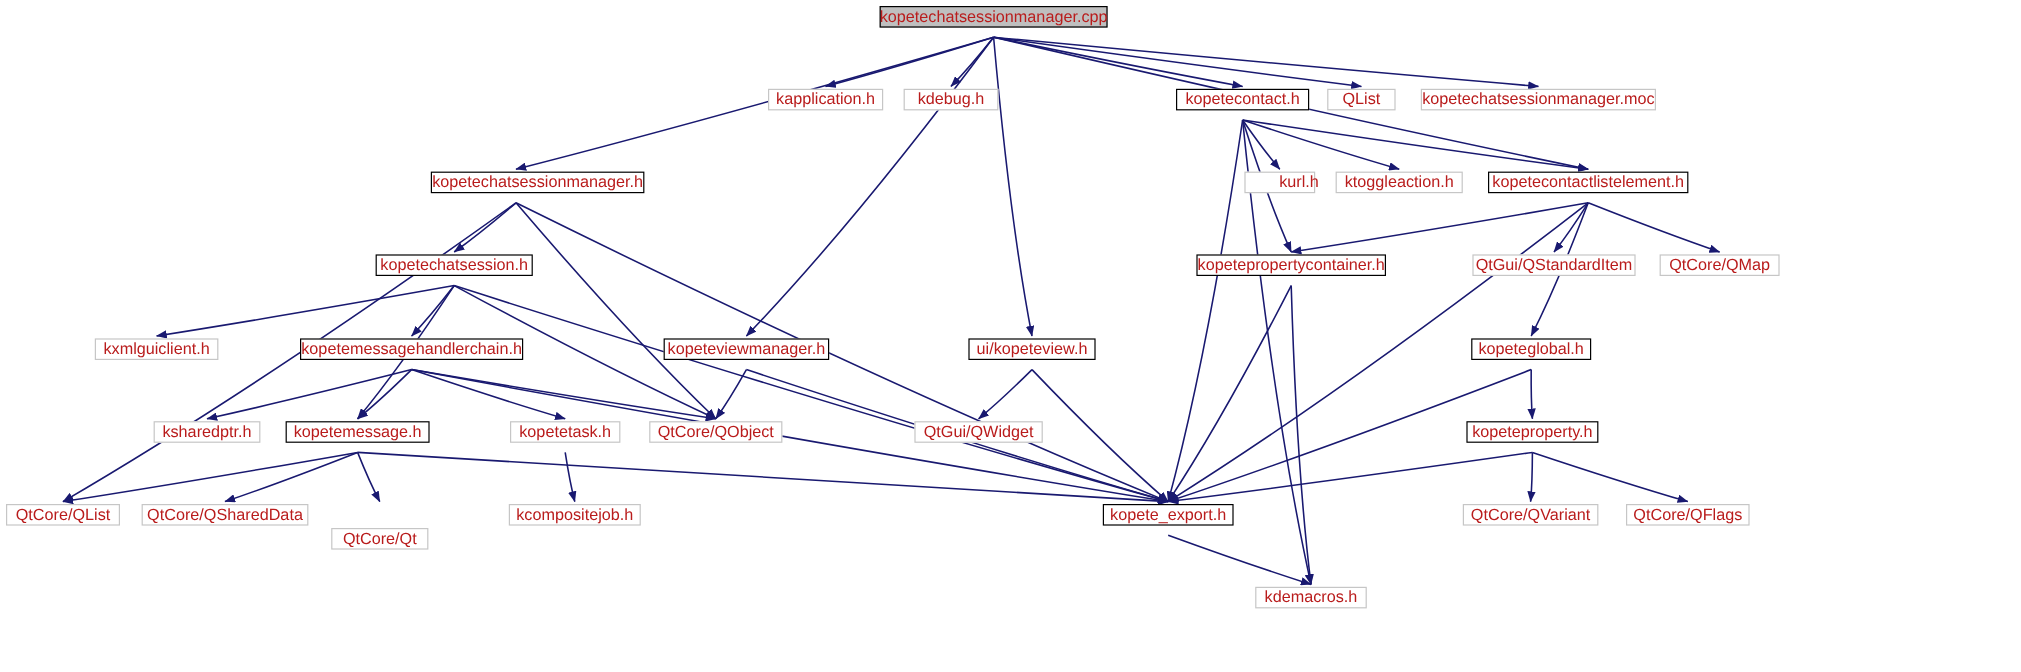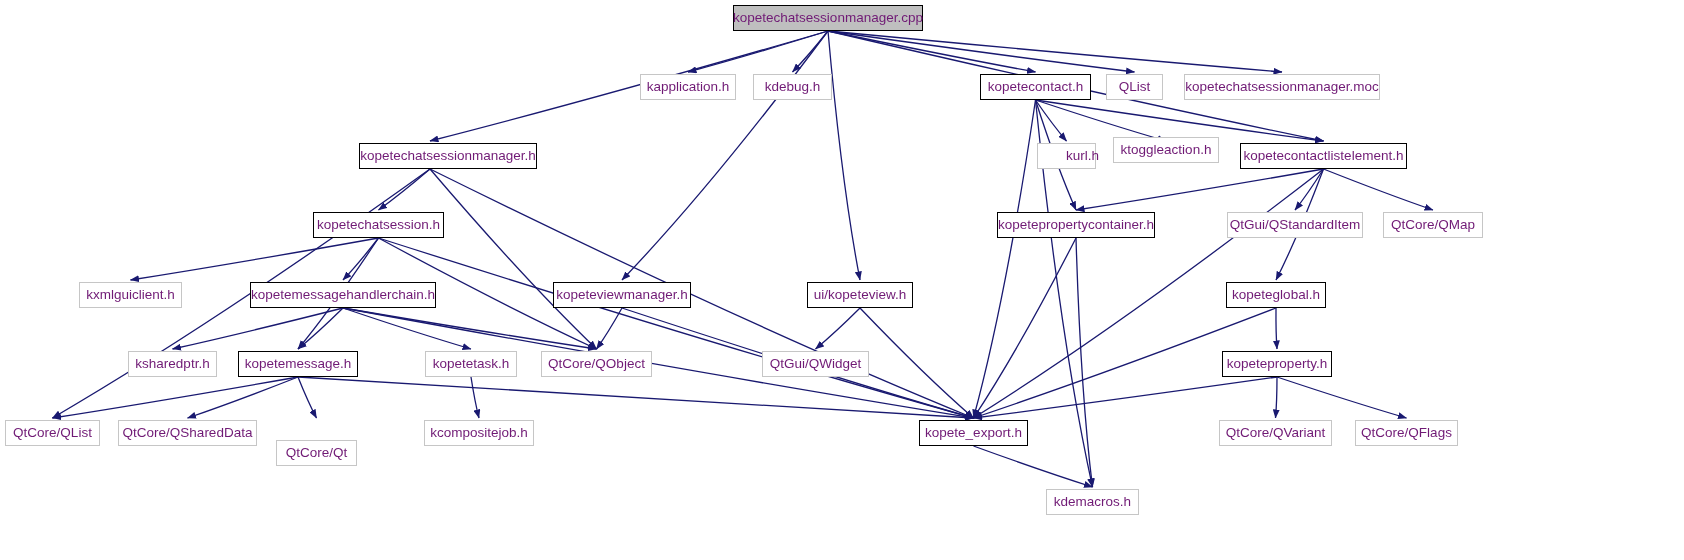--- a/index.html
+++ b/index.html
@@ -1,21 +1,21 @@
 <!DOCTYPE html>
 <html><head>
 <meta charset="utf-8">
 <style>
   html,body{margin:0;padding:0;background:#ffffff;}
   #canvas{position:relative;width:1684px;height:560px;background:#ffffff;
           font-family:"Liberation Sans","DejaVu Sans",sans-serif;overflow:hidden;}
   svg.edges{position:absolute;left:0;top:0;width:1684px;height:560px;}
   .node{position:absolute;box-sizing:border-box;display:flex;align-items:center;
-        justify-content:center;white-space:nowrap;font-size:13.5px;color:#701a75;
-        background:#ffffff;border:1px solid #c6c6c6;height:26px;line-height:26px;}
+        justify-content:center;white-space:nowrap;font-size:13.5px;color:#b91c1c;
+        background:#ffffff;border:1px solid #c6c6c6;height:18px;line-height:26px;}
   .node.header{border:1px solid #000000;}
   .node.root{background:#bfbfbf;border:1px solid #000000;}
 </style>
 </head>
 <body>
 
 <div id="canvas">
   <svg class="edges" viewBox="0 0 1684 560" xmlns="http://www.w3.org/2000/svg">
     <defs>
       <marker id="ah" markerWidth="9" markerHeight="7" refX="8.5" refY="3.5" orient="auto" markerUnits="userSpaceOnUse">
@@ -94,21 +94,21 @@
       </div>
       <div class="node plain" style="left: 1184px; top: 74px; width: 196px;">
         <span>kopetechatsessionmanager.moc</span>
       </div>
       <div class="node header" style="left: 359px; top: 143px; width: 178px;">
         <span>kopetechatsessionmanager.h</span>
       </div>
       <div class="node plain" style="left: 1037px; top: 143px; width: 59px; padding-left: 32px;">
         <span>kurl.h</span>
       </div>
-      <div class="node plain" style="left: 1113px; top: 137px; width: 106px;">
+      <div class="node plain" style="left: 1113px; top: 143px; width: 106px;">
         <span>ktoggleaction.h</span>
       </div>
       <div class="node header" style="left: 1240px; top: 143px; width: 167px;">
         <span>kopetecontactlistelement.h</span>
       </div>
       <div class="node header" style="left: 313px; top: 212px; width: 131px;">
         <span>kopetechatsession.h</span>
       </div>
       <div class="node header" style="left: 997px; top: 212px; width: 158px;">
         <span>kopetepropertycontainer.h</span>

